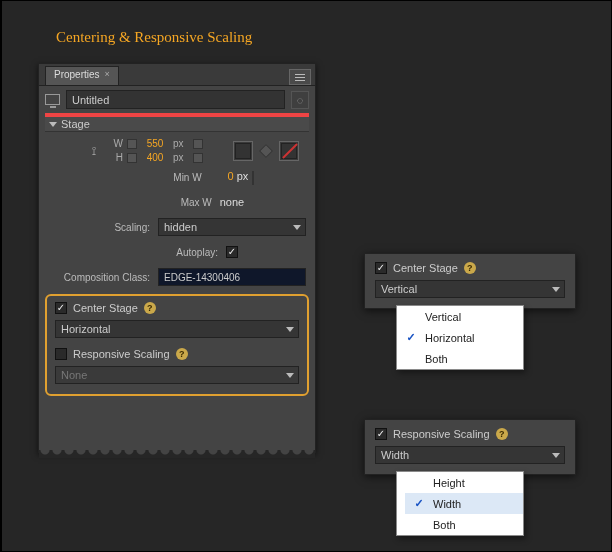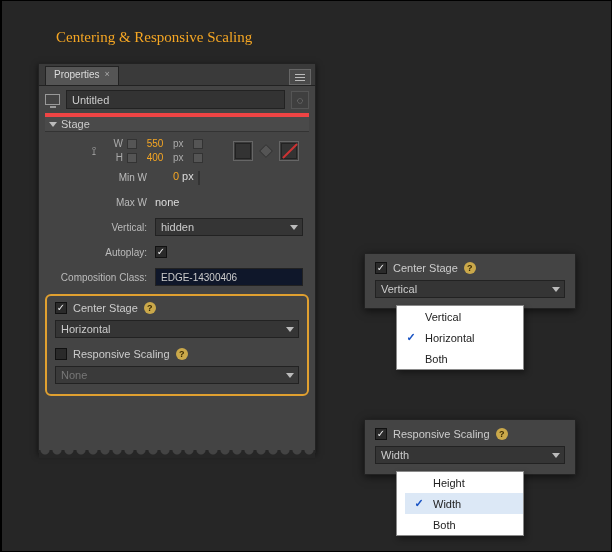--- a/index.html
+++ b/index.html
@@ -85,21 +85,21 @@
     width:16px; height:16px; border:1px solid #222; background:#333;
     position:relative;
   }
   .color-sq.nofill::after {
     content:""; position:absolute; left:-2px; top:6px; width:20px; height:2px;
     background:#c33; transform: rotate(-45deg);
   }
   .color-row { display:flex; gap:6px; margin-left:auto; margin-right:10px; align-items:center; }
   .color-wrap { border:1px solid #666; padding:1px; background:#3a3a3a; }
 
-  .form-row { display:flex; align-items:center; height:22px; margin-top:3px; }
+  .form-row { display:flex; align-items:center; height:22px; margin-top:3px;justify-content:center; }
   .form-lbl { width:110px; text-align:right; padding-right:8px; color:#bbb; font-size:10px; }
   .form-val { color:#ddd; }
   .num-orange { color:#f5a623; width:24px; text-align:right; display:inline-block; }
 
   .select {
     height:18px; background:#353535; border:1px solid #222;
     display:flex; align-items:center; padding:0 5px;
     color:#ccc; position:relative; min-width:110px;
   }
   .select .arrow {
@@ -226,21 +226,21 @@
         <span class="num-orange">0</span>
         <span>px</span>
         <span class="chip" style="margin-left:4px;vertical-align:middle"></span>
       </div>
     </div>
     <div class="form-row">
       <div class="form-lbl">Max W</div>
       <div class="form-val">none</div>
     </div>
     <div class="form-row">
-      <div class="form-lbl">Vertical:</div>
+      <div class="form-lbl">Scaling:</div>
       <div class="select" style="width:148px">
         <span>hidden</span>
         <div class="arrow"></div>
       </div>
     </div>
     <div class="form-row">
       <div class="form-lbl">Autoplay:</div>
       <span class="checkbox checked"></span>
     </div>
     <div class="form-row">

